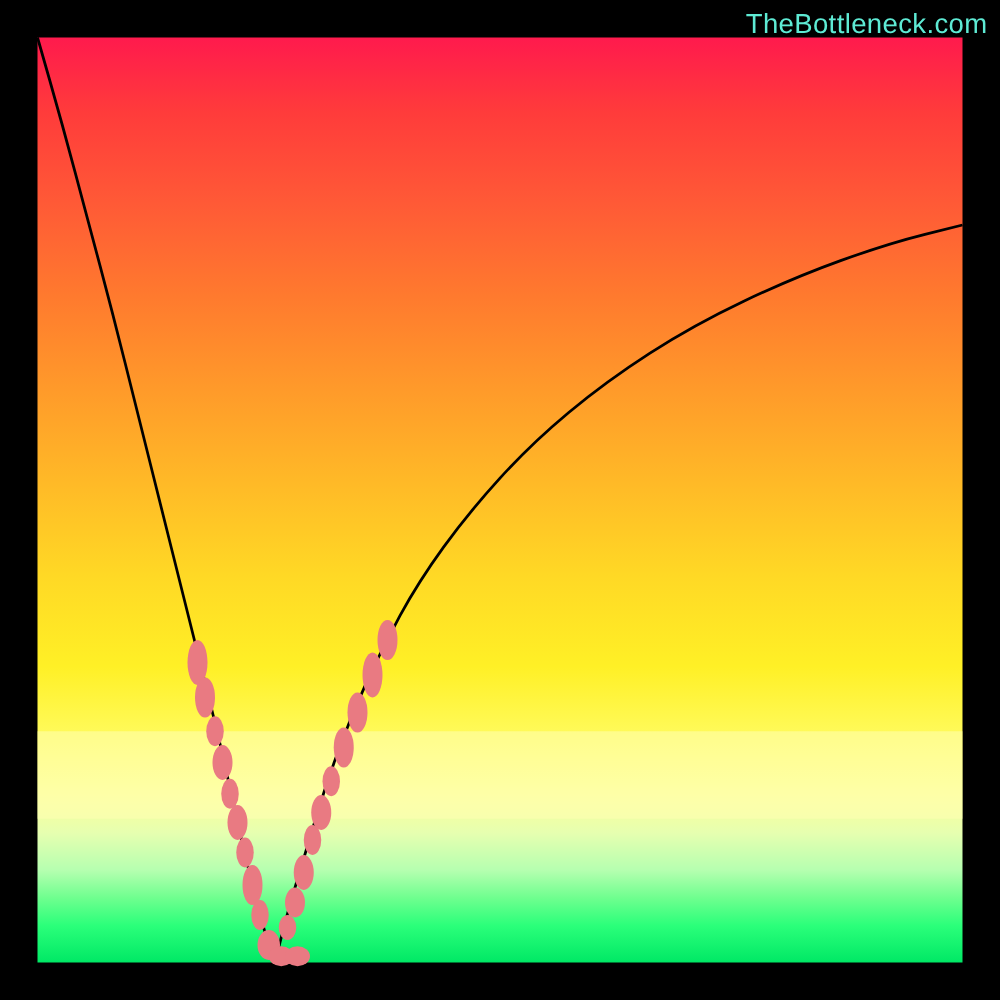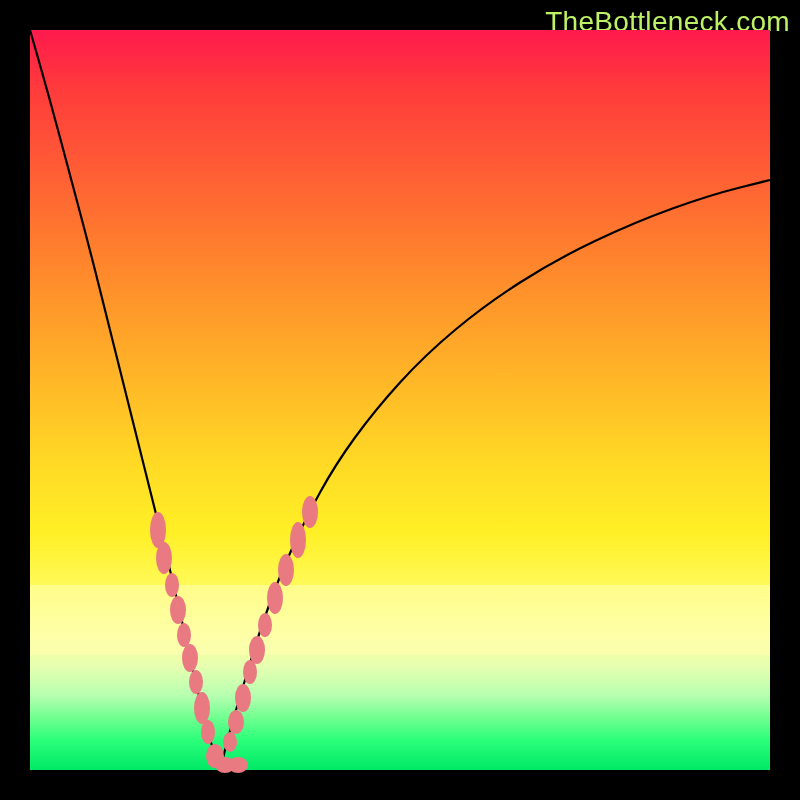--- a/index.html
+++ b/index.html
@@ -40,22 +40,22 @@
     left: 0;
     right: 0;
     top: 555px;
     height: 70px;
     background: rgba(255, 255, 180, 0.55);
   }
   .watermark {
     position: absolute;
     top: 6px;
     right: 10px;
-    color: #bef264;
-    font-size: 28px;
+    color: #5eead4;
+    font-size: 22px;
     letter-spacing: 0.3px;
     user-select: none;
   }
   svg.curves {
     position: absolute;
     left: 30px;
     top: 30px;
     width: 740px;
     height: 740px;
     overflow: visible;

